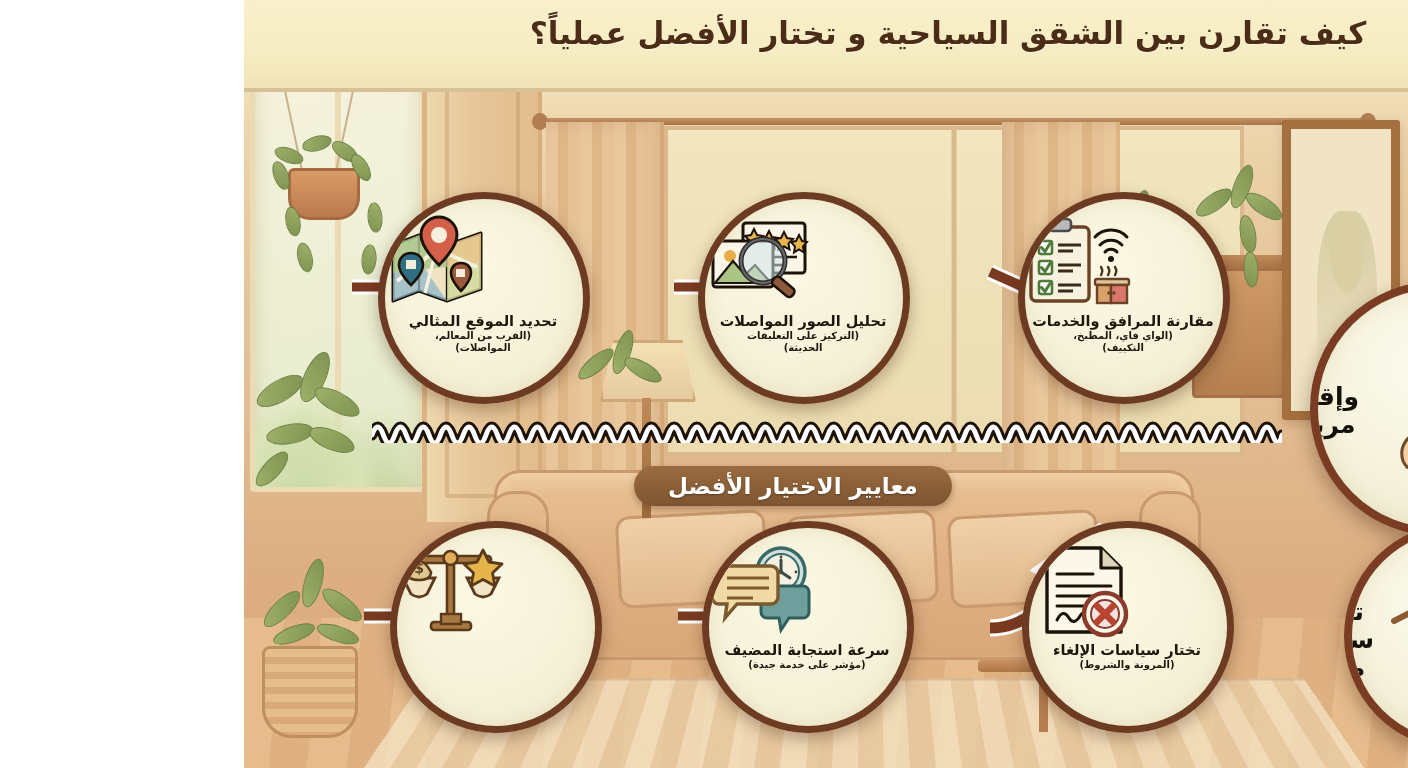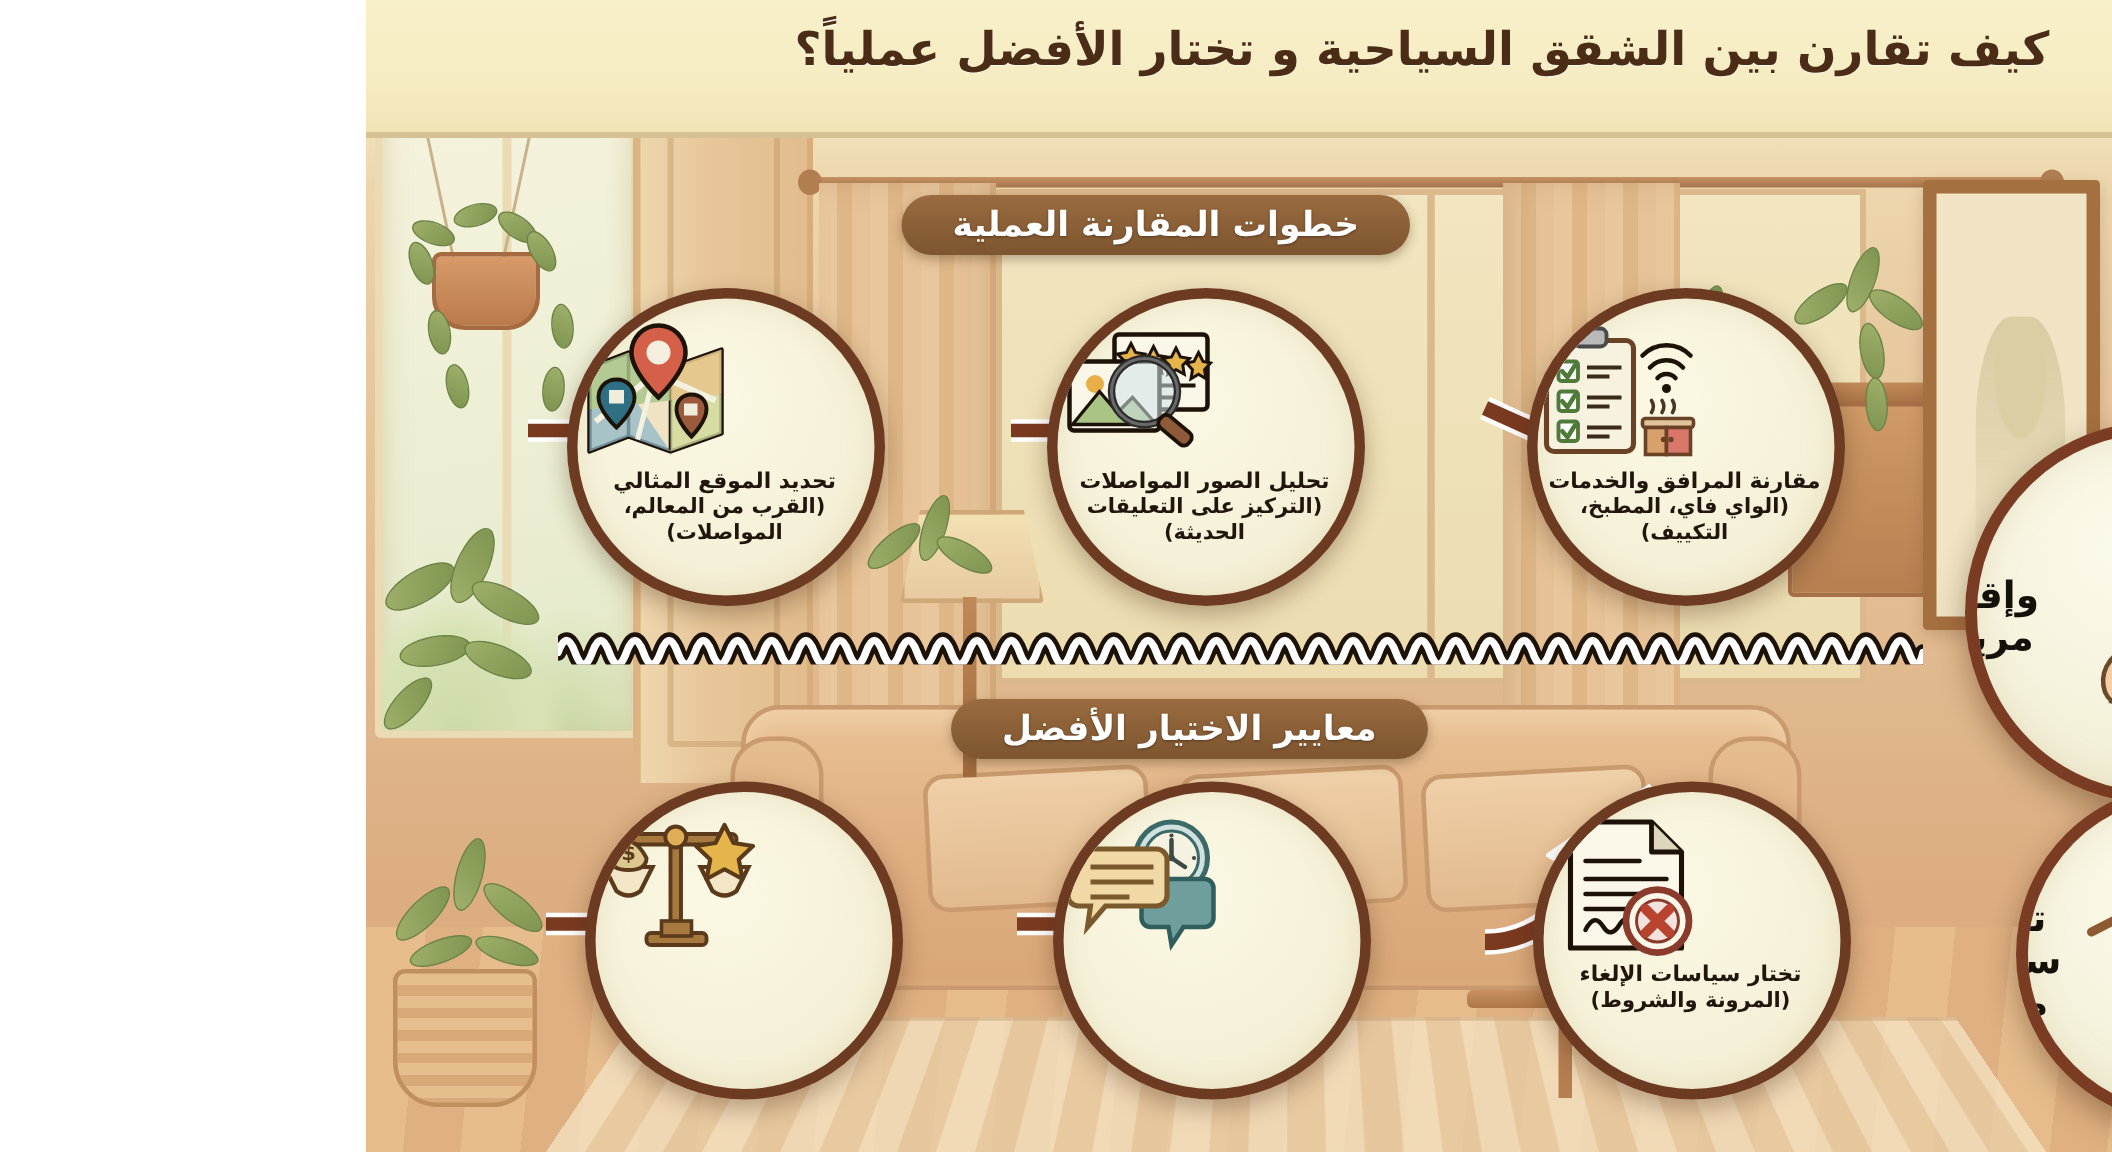--- a/index.html
+++ b/index.html
@@ -225,21 +225,21 @@
     border:7px solid #6d3b22;
     box-shadow:0 6px 16px rgba(70,40,20,.35), inset 0 0 18px rgba(200,180,130,.25);
     display:flex; flex-direction:column; align-items:flex-end; justify-content:flex-start;
     padding-top:16px; overflow:hidden;
   }
   .node .icon{ width:108px; height:96px; position:relative; flex:none; }
   .node .lbl{
     margin-top:2px; width:196px; text-align:center;
     font-size:14.5px; font-weight:bold; color:#20160d; line-height:1.18;
   }
-  .node .lbl .sub{ display:block; font-size:14px; }
+  .node .lbl .sub{ display:block; font-size:10px; }
 
   #node-1{ left:134px; top:192px; }
   #node-2{ left:454px; top:192px; }
   #node-3{ left:774px; top:192px; }
   #node-4{ left:146px; top:521px; }
   #node-5{ left:458px; top:521px; }
   #node-6{ left:778px; top:521px; }
 
   
   .result{
@@ -394,21 +394,20 @@
       <path d="M990,628 C1030,628 1058,594 1082,556" fill="none" stroke="#ffffff" stroke-width="17"></path>
       <path d="M990,628 C1030,628 1056,596 1078,560" fill="none" stroke="#7a3a20" stroke-width="11" marker-end="url(#ah)"></path>
     </g>
   </svg>
 
   <svg class="divider" viewBox="0 0 910 28" preserveAspectRatio="none">
     <path d="M0,20 Q5.7,4 11.4,20 T22.8,20 T34.2,20 T45.6,20 T57,20 T68.4,20 T79.8,20 T91.2,20 T102.6,20 T114,20 T125.4,20 T136.8,20 T148.2,20 T159.6,20 T171,20 T182.4,20 T193.8,20 T205.2,20 T216.6,20 T228,20 T239.4,20 T250.8,20 T262.2,20 T273.6,20 T285,20 T296.4,20 T307.8,20 T319.2,20 T330.6,20 T342,20 T353.4,20 T364.8,20 T376.2,20 T387.6,20 T399,20 T410.4,20 T421.8,20 T433.2,20 T444.6,20 T456,20 T467.4,20 T478.8,20 T490.2,20 T501.6,20 T513,20 T524.4,20 T535.8,20 T547.2,20 T558.6,20 T570,20 T581.4,20 T592.8,20 T604.2,20 T615.6,20 T627,20 T638.4,20 T649.8,20 T661.2,20 T672.6,20 T684,20 T695.4,20 T706.8,20 T718.2,20 T729.6,20 T741,20 T752.4,20 T763.8,20 T775.2,20 T786.6,20 T798,20 T809.4,20 T820.8,20 T832.2,20 T843.6,20 T855,20 T866.4,20 T877.8,20 T889.2,20 T900.6,20 T910,20" fill="none" stroke="#1d1208" stroke-width="11" stroke-linecap="round"></path>
     <path d="M0,20 Q5.7,4 11.4,20 T22.8,20 T34.2,20 T45.6,20 T57,20 T68.4,20 T79.8,20 T91.2,20 T102.6,20 T114,20 T125.4,20 T136.8,20 T148.2,20 T159.6,20 T171,20 T182.4,20 T193.8,20 T205.2,20 T216.6,20 T228,20 T239.4,20 T250.8,20 T262.2,20 T273.6,20 T285,20 T296.4,20 T307.8,20 T319.2,20 T330.6,20 T342,20 T353.4,20 T364.8,20 T376.2,20 T387.6,20 T399,20 T410.4,20 T421.8,20 T433.2,20 T444.6,20 T456,20 T467.4,20 T478.8,20 T490.2,20 T501.6,20 T513,20 T524.4,20 T535.8,20 T547.2,20 T558.6,20 T570,20 T581.4,20 T592.8,20 T604.2,20 T615.6,20 T627,20 T638.4,20 T649.8,20 T661.2,20 T672.6,20 T684,20 T695.4,20 T706.8,20 T718.2,20 T729.6,20 T741,20 T752.4,20 T763.8,20 T775.2,20 T786.6,20 T798,20 T809.4,20 T820.8,20 T832.2,20 T843.6,20 T855,20 T866.4,20 T877.8,20 T889.2,20 T900.6,20 T910,20" fill="none" stroke="#ffffff" stroke-width="5" stroke-linecap="round"></path>
   </svg>
 
-  <div id="sec-head-1" class="sec-head">خطوات المقارنة العملية</div>
   <div id="sec-head-2" class="sec-head">معايير الاختيار الأفضل</div>
 
   <div id="node-1" class="node">
     <div class="icon">
       <svg viewBox="0 0 108 96" width="108" height="96">
         <path d="M8,30 L34,20 L62,30 L96,18 L96,74 L62,86 L34,76 L8,86 Z" fill="#f0e3c4" stroke="#1d1208" stroke-width="3" stroke-linejoin="round"></path>
         <path d="M34,20 L34,76" stroke="#1d1208" stroke-width="2.4"></path>
         <path d="M62,30 L62,86" stroke="#1d1208" stroke-width="2.4"></path>
         <path d="M8,30 L34,20 L62,30 L62,52 L8,58 Z" fill="#a8c58a" opacity=".85"></path>
         <path d="M62,30 L96,18 L96,48 L62,52 Z" fill="#e2c488" opacity=".9"></path>
@@ -539,20 +538,24 @@
             <circle cx="87" cy="28" r="1.4"></circle>
           <circle cx="72" cy="43" r="1.4"></circle>
             <circle cx="57" cy="28" r="1.4"></circle>
         </g>
         <path d="M58,42 h36 a6,6 0 0 1 6,6 v20 a6,6 0 0 1 -6,6 h-14 l-8,12 -2,-12 h-12 a6,6 0 0 1 -6,-6 v-20 a6,6 0 0 1 6,-6 Z" fill="#6f9f9c" stroke="#2f5e5c" stroke-width="3"></path>
         <path d="M10,22 h52 a7,7 0 0 1 7,7 v24 a7,7 0 0 1 -7,7 h-34 l-12,14 2,-14 h-8 a7,7 0 0 1 -7,-7 v-24 a7,7 0 0 1 7,-7 Z" fill="#f0d9a4" stroke="#7a5a2c" stroke-width="3.4"></path>
         <line x1="18" y1="34" x2="60" y2="34" stroke="#7a5a2c" stroke-width="3.2"></line>
         <line x1="18" y1="44" x2="60" y2="44" stroke="#7a5a2c" stroke-width="3.2"></line>
         <line x1="18" y1="54" x2="44" y2="54" stroke="#7a5a2c" stroke-width="3.2"></line>
       </svg>
+    </div>
+    <div class="lbl">
+      <span>سرعة استجابة المضيف</span>
+      <span class="sub">(مؤشر على خدمة جيدة)</span>
     </div>
   </div>
 
   <div id="node-6" class="node">
     <div class="icon">
       <svg viewBox="0 0 108 96" width="108" height="96">
         <path d="M18,4 L72,4 L92,24 L92,88 L18,88 Z" fill="#fbf8ea" stroke="#1d1208" stroke-width="3.4" stroke-linejoin="round"></path>
         <path d="M72,4 L72,24 L92,24" fill="#ddd6bd" stroke="#1d1208" stroke-width="3.2" stroke-linejoin="round"></path>
         <g stroke="#1d1208" stroke-width="3" stroke-linecap="round">
           <line x1="28" y1="30" x2="64" y2="30"></line>

